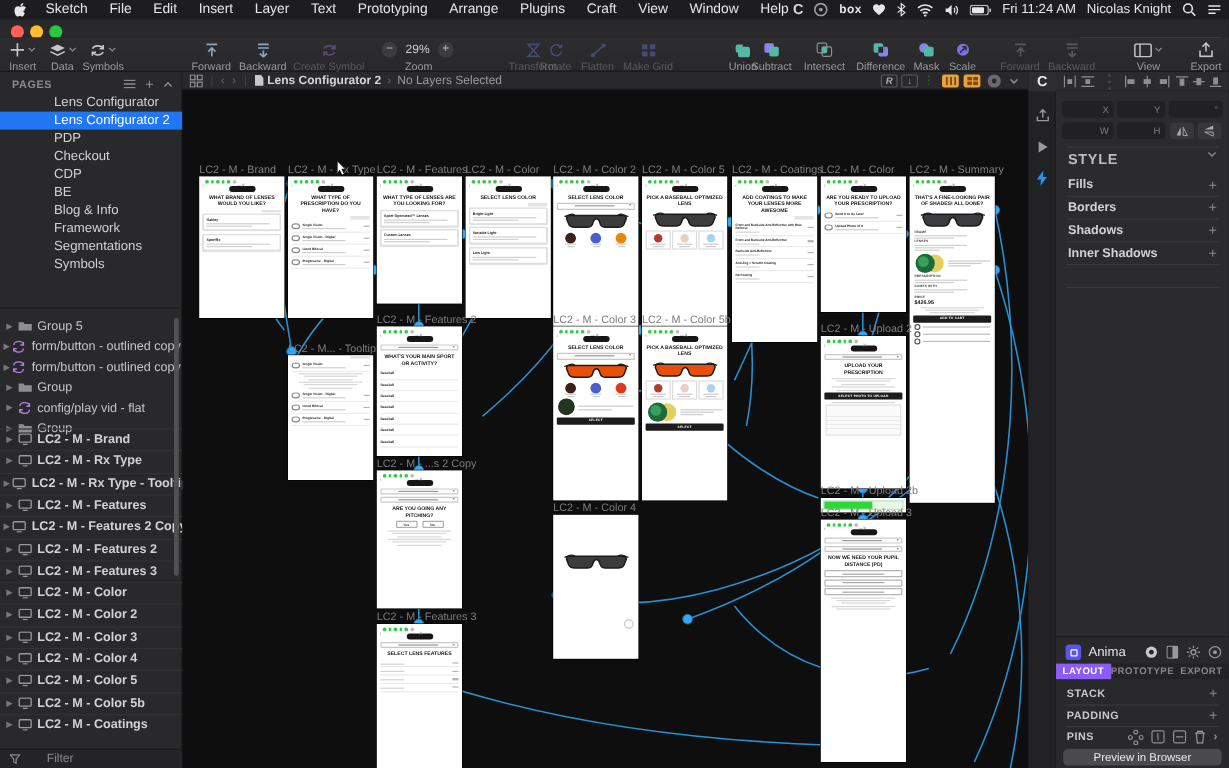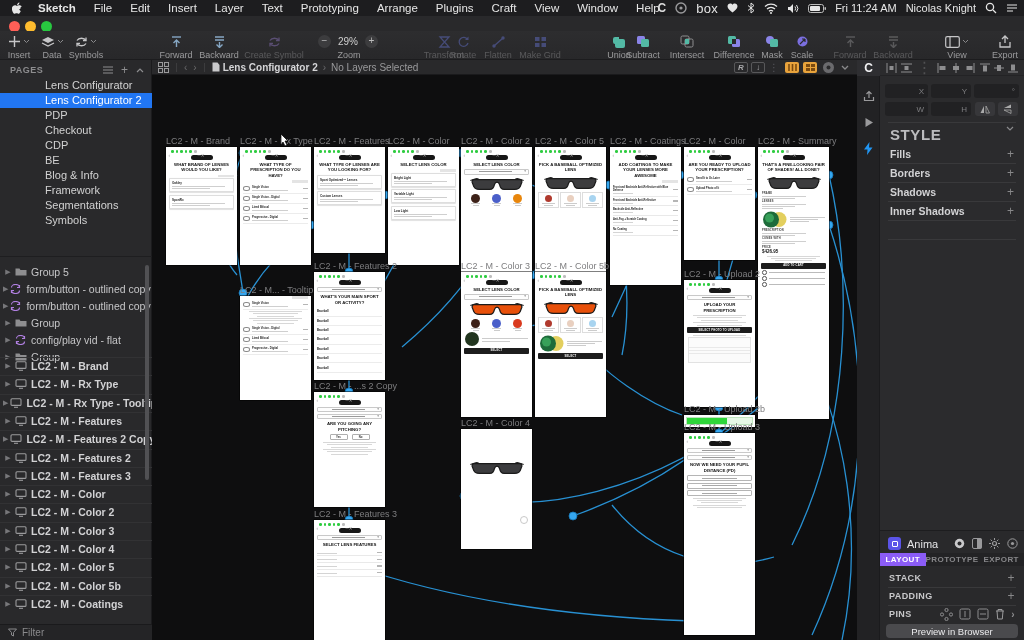--- a/index.html
+++ b/index.html
@@ -3,21 +3,21 @@
 <meta charset="utf-8">
 <style>
   *{box-sizing:border-box;margin:0;padding:0}
   html,body{width:1024px;height:640px;overflow:hidden;background:#161618;
     font-family:"Liberation Sans","DejaVu Sans",sans-serif;-webkit-font-smoothing:antialiased}
   .abs{position:absolute}
   
   #menubar{position:absolute;left:0;top:0;width:1024px;height:16px;background:#1d1d1f;
     display:flex;align-items:center;font-size:11.5px;color:#e6e6e6;z-index:50}
   #menubar .mi{padding:0 9px;white-space:nowrap}
-  #menubar .mi.b{font-weight:bold}
+  #menubar .mi.b{font-weight:normal}
   #menu-right{position:absolute;right:6px;top:0;height:16px;display:flex;align-items:center;gap:9px;font-size:11px;color:#e6e6e6}
   .sico{display:inline-flex;align-items:center;justify-content:center;height:12px}
   
   #titlebar{position:absolute;left:0;top:16px;width:1024px;height:15px;background:#29292b}
   #toolbar{position:absolute;left:0;top:31px;width:1024px;height:29px;background:linear-gradient(#2d2d2f,#28282a);border-bottom:1px solid #1c1c1e}
   .tl{position:absolute;top:5px;width:11px;height:11px;border-radius:50%}
   #doc-title{position:absolute;left:468px;top:17px;display:flex;align-items:center;gap:5px;font-size:11px;color:#d8d8d8}
   #plugin-badge{position:absolute;right:4px;top:15px;background:#ed6a3c;color:#fff;font-size:9px;
     padding:1.5px 7px;border-radius:3px;font-weight:bold}
   .tbtn{position:absolute;text-align:center;color:#9a9a9c;font-size:9px}
@@ -33,21 +33,21 @@
   .pagerow{position:absolute;left:0;width:152px;height:15px;line-height:15px;font-size:11px;color:#d2d2d2;
     padding-left:45px;white-space:nowrap;overflow:hidden}
   .pagerow.sel{background:#2176f3;color:#fff}
   #pagediv{position:absolute;left:0;top:196px;width:152px;height:1px;background:#1e1e20}
   .layerrow{position:absolute;left:0;width:152px;height:17px;display:flex;align-items:center;font-size:10.5px;color:#c6c6c8;white-space:nowrap;overflow:hidden}
   .layerrow .chv{color:#77777a;font-size:7px;width:10px;text-align:center;margin-left:3px}
   .layerrow .lic{width:13px;height:11px;margin:0 4px 0 1px;flex:none;display:flex;align-items:center;justify-content:center}
   .layerrow.artb{border-top:1px solid #323234;font-weight:bold;color:#d2d2d4}
   #lscroll{position:absolute;right:2px;top:205px;width:4px;height:215px;border-radius:2px;background:#515154}
   #filterbar{position:absolute;left:0;top:564px;width:152px;height:16px;background:#242426;border-top:1px solid #1a1a1c;
-    display:flex;align-items:center;font-size:10px;color:#8a8a8c;padding-left:8px;gap:5px}
+    display:flex;align-items:center;font-size:10px;color:#8a8a8c;padding-left:8px;gap:22px}
   
   #canvasbar{position:absolute;left:152px;top:60px;width:705px;height:15px;background:#29292b;border-bottom:1px solid #1a1a1c;
     display:flex;align-items:center;font-size:10px;color:#9a9a9c}
   #canvasbar .crumb-page{color:#d6d6d8;font-weight:bold}
   .cbico{display:inline-flex;align-items:center;justify-content:center;margin:0 3px;color:#8a8a8c}
   .badge-sq{width:14px;height:11px;border:1px solid #58585a;border-radius:2px;font-size:8px;line-height:9px;text-align:center;color:#aaaaac}
   .badge-or{width:14px;height:11px;background:#e8a33c;border-radius:2px;margin:0 2px;display:inline-flex;align-items:center;justify-content:center}
   
   #canvas{position:absolute;left:152px;top:75px;width:705px;height:565px;background:#0e0e0f;overflow:hidden}
   .ab{position:absolute;background:#fff;overflow:hidden;box-shadow:0 0 0 0.5px #000}
@@ -115,21 +115,21 @@
   #alignrow{position:absolute;left:0;top:0;width:144px;height:16px;display:flex;align-items:center;justify-content:space-between;
     padding:0 6px;border-bottom:1px solid #232325}
   .infield{position:absolute;height:14px;background:#212123;border-radius:3px;display:flex;align-items:center;justify-content:flex-end;
     padding-right:4px;font-size:8px;color:#7e7e80}
   .flipbtn{position:absolute;width:20px;height:14px;background:#37373a;border-radius:3px;display:flex;align-items:center;justify-content:center;color:#aaa}
   .isec{position:absolute;left:0;width:144px;display:flex;align-items:center;justify-content:space-between;
     padding:0 10px;color:#d2d2d4;font-size:10.5px;font-weight:bold}
   .isec .plus{color:#88888a;font-weight:normal;font-size:12px}
   .isep{position:absolute;left:8px;width:128px;height:1px;background:#39393b}
   #style-hd{position:absolute;left:0;top:66px;width:144px;padding:0 10px;display:flex;justify-content:space-between;
-    font-size:15px;font-weight:bold;letter-spacing:.6px;color:#bcbcbe}
+    font-size:12px;font-weight:bold;letter-spacing:.6px;color:#bcbcbe}
   .blurtoggle{width:9px;height:9px;border-radius:50%;background:#4a4a4d}
   
   #anima{position:absolute;left:0;top:470px;width:144px;height:110px;background:#29292b;border-top:1px solid #1d1d1f}
   #anima-hd{position:absolute;left:8px;top:6px;display:flex;align-items:center;gap:6px;font-size:11px;color:#e4e4e6}
   #anima-logo{width:13px;height:13px;border-radius:3px;background:#5b54e8;display:flex;align-items:center;justify-content:center}
   #anima-logo i{width:6px;height:6px;border:1.4px solid #fff;border-radius:1px;display:block}
   #anima-icons{position:absolute;right:6px;top:7px;display:flex;gap:7px;align-items:center}
   #anima-tabs{position:absolute;left:0;top:22px;width:144px;height:13px;display:flex;background:#232325}
   #anima-tabs .at{flex:1;font-size:8px;font-weight:bold;letter-spacing:.4px;color:#87878a;display:flex;align-items:center;justify-content:center}
   #anima-tabs .at.on{background:#8b5cf6;color:#fff}
@@ -164,21 +164,21 @@
       <span class="mi">Help</span>
     </div>
   <div id="menu-right">
     <span class="sico" style="font-weight:bold;font-size:12px;color:#dcdcdc">C</span>
     <span class="sico">
         <svg width="12" height="12" viewBox="0 0 12 12">
           <circle cx="6" cy="6" r="5" fill="none" stroke="#9a9a9c" stroke-width="1.4"></circle>
           <circle cx="6" cy="6" r="1.6" fill="#9a9a9c"></circle>
         </svg>
       </span>
-    <span class="sico" style="font-weight:normal;font-size:13px;letter-spacing:.3px">box</span>
+    <span class="sico" style="font-weight:bold;font-size:10px;letter-spacing:.3px">box</span>
     <span class="sico">
         <svg width="11" height="10" viewBox="0 0 11 10">
           <path d="M5.5 9.5C3 7.5.5 5.5.5 3.2.5 1.7 1.7.5 3.2.5c1 0 1.9.5 2.3 1.3C6 1 6.8.5 7.8.5c1.5 0 2.7 1.2 2.7 2.7 0 2.3-2.5 4.3-5 6.3z" fill="#e6e6e6"></path>
         </svg>
       </span>
     <span class="sico">
         <svg width="8" height="12" viewBox="0 0 8 12">
           <path d="M1 3.5L7 8.5 4 11V1l3 2.5L1 8.5" fill="none" stroke="#e6e6e6" stroke-width="1"></path>
         </svg>
       </span>

